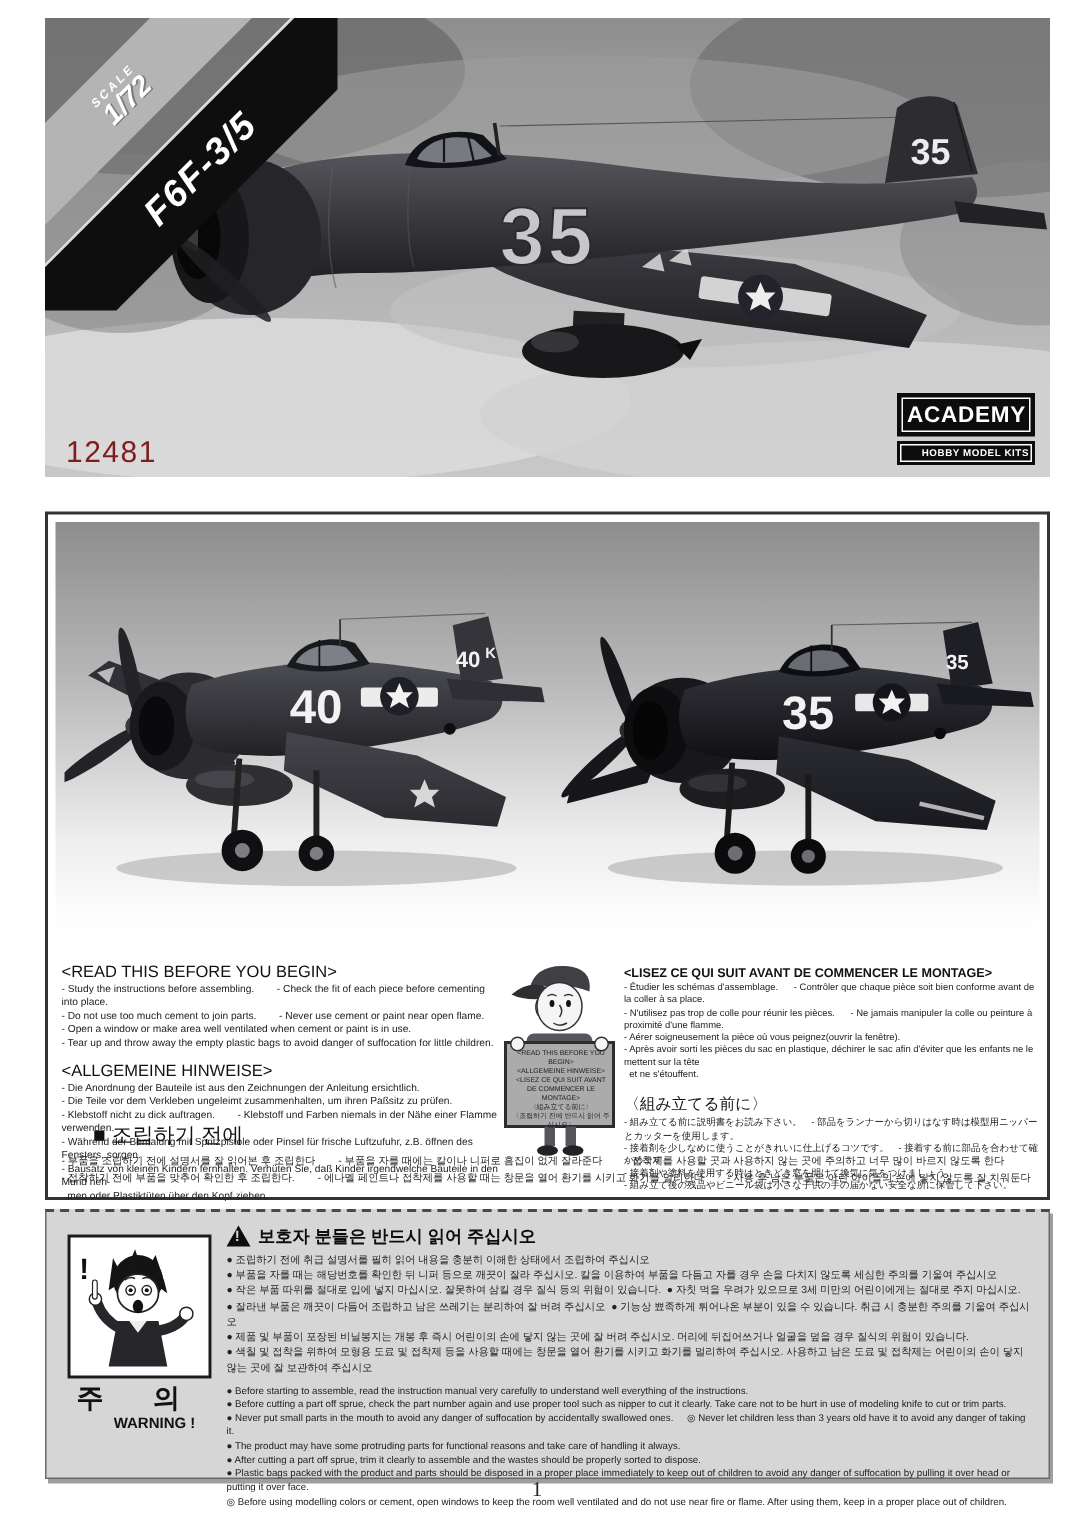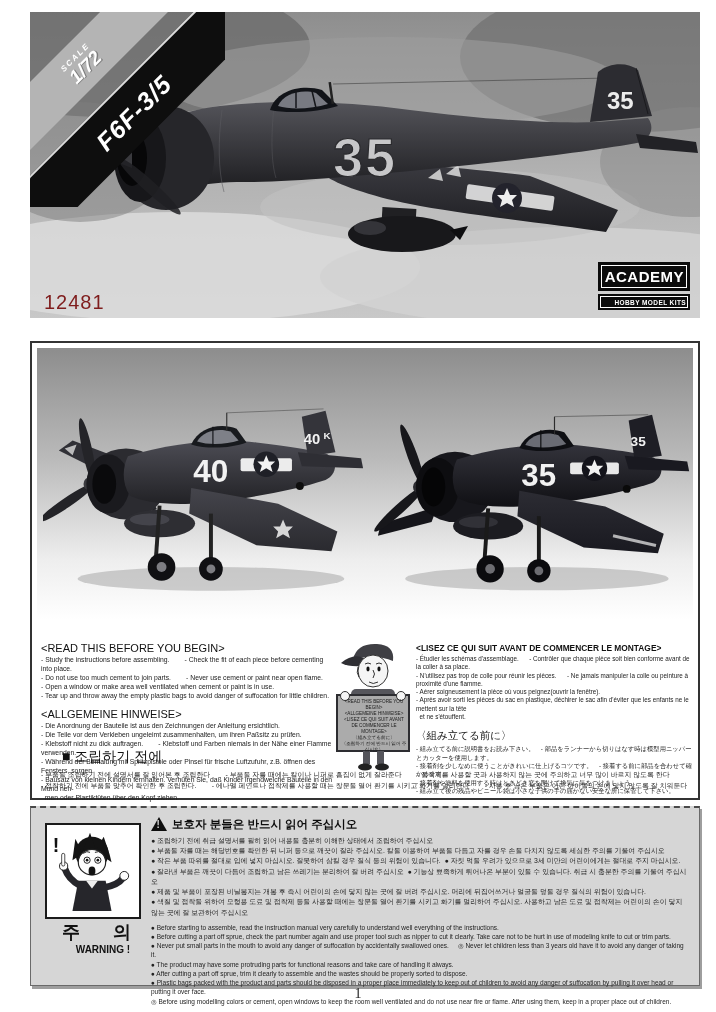--- a/index.html
+++ b/index.html
@@ -53,21 +53,21 @@
   
   .mascot{position:absolute;left:301px;top:296px;width:80px;height:150px;}
   .sign-text{position:absolute;left:7px;top:59px;width:66px;height:52px;padding:1px;
              font-size:4.6px;line-height:1.3;text-align:center;color:#1c1c1c;overflow:hidden;}
   .sign-line{white-space:normal;}
 
   
   .warning-box{position:absolute;left:30px;top:806px;width:668px;height:177px;background:#d6d6d6;
                border:1px solid #6a6a6a;border-top:2px dashed #4a4a4a;box-shadow:2px 3px 0 rgba(40,40,40,.45);}
   .warn-figure-box{position:absolute;left:14px;top:15px;width:92px;height:92px;background:#fff;border:2px solid #1b1b1b;}
-  .warn-ko{position:absolute;left:6px;top:112px;width:108px;text-align:right;font-size:18px;font-weight:bold;letter-spacing:14px;text-indent:14px;color:#111;}
+  .warn-ko{position:absolute;left:6px;top:112px;width:108px;text-align:left;font-size:18px;font-weight:bold;letter-spacing:14px;text-indent:14px;color:#111;}
   .warn-en{position:absolute;left:18px;top:136px;width:108px;text-align:center;font-size:10px;font-weight:bold;color:#111;}
   .warn-content{position:absolute;left:120px;top:9px;right:9px;}
   .warn-heading{font-size:11.5px;font-weight:bold;color:#0d0d0d;display:flex;margin-bottom:4px;}
   .warn-icon{position:relative;width:0;height:0;border-left:8px solid transparent;border-right:8px solid transparent;
              border-bottom:14px solid #0d0d0d;margin-right:5px;display:inline-block;}
   .warn-icon::after{content:"!";position:absolute;left:-2.5px;top:2px;font-size:10px;font-weight:bold;color:#d6d6d6;}
   .warn-list .line{font-size:6.9px;line-height:1.48;}
   .warn-list.en{margin-top:5px;}
   .warn-list.en .line{font-size:6.5px;line-height:1.42;}
 

